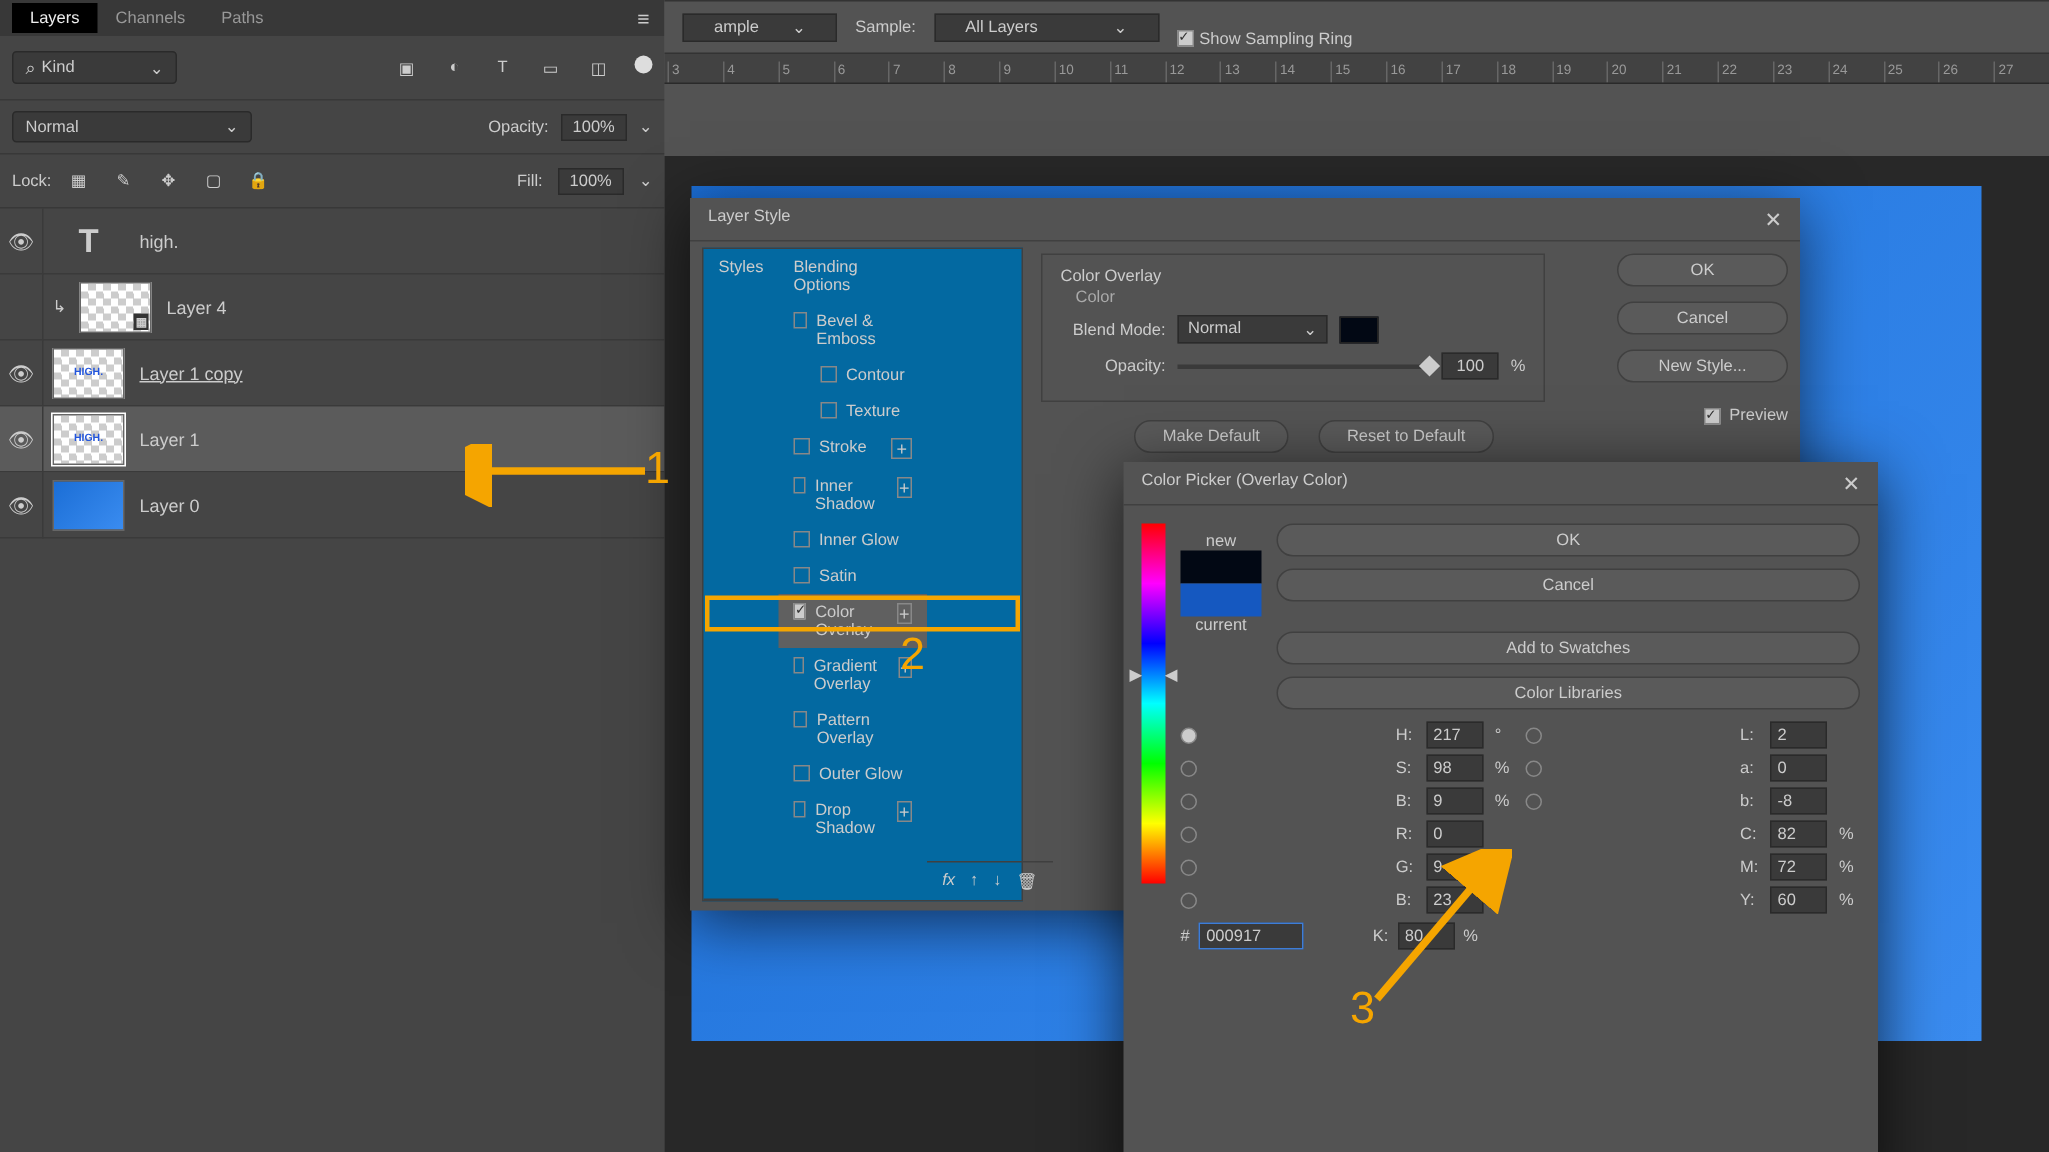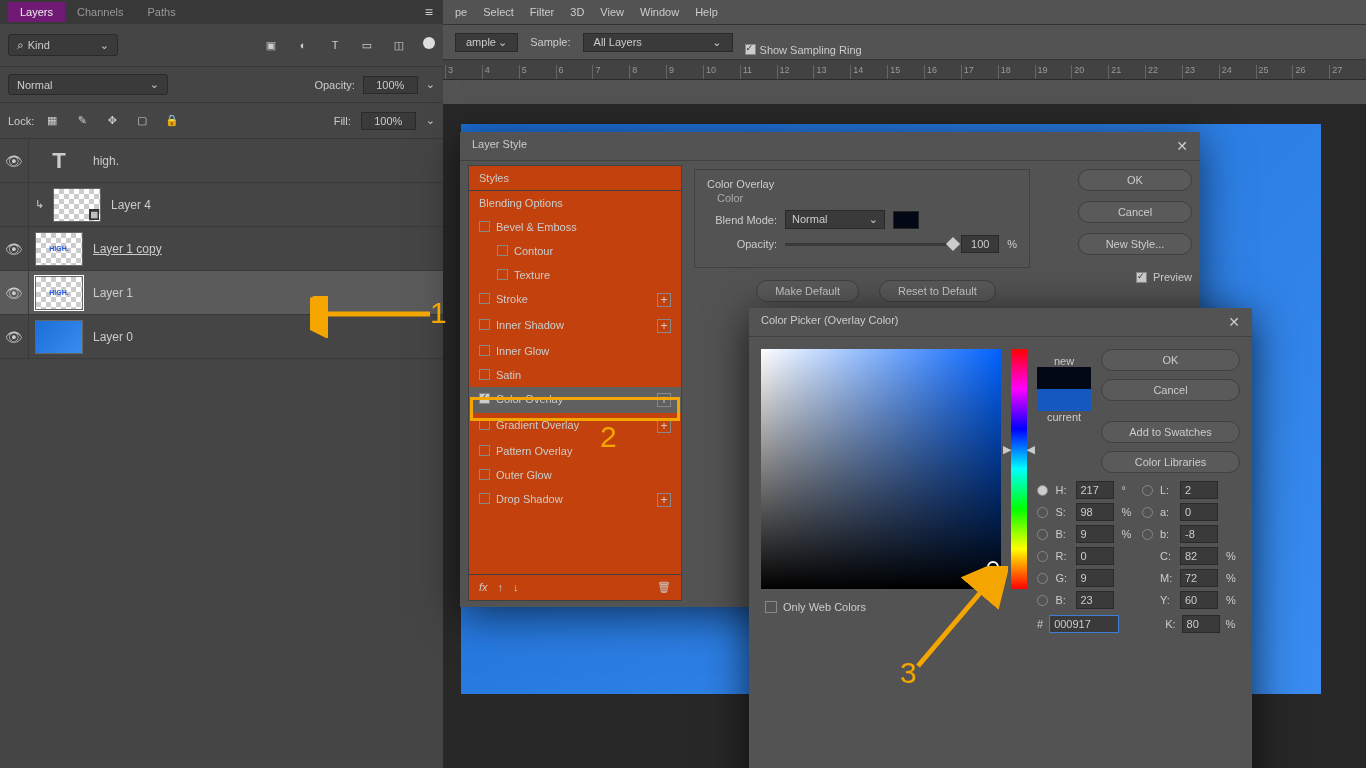--- a/index.html
+++ b/index.html
@@ -2,33 +2,33 @@
 <html><head>
 <meta charset="utf-8">
 <style>
 * { margin: 0; padding: 0; box-sizing: border-box; font-family: 'Segoe UI', Tahoma, sans-serif; font-size: 11px; color: #ccc; user-select: none; }
 body { background: #535353; width: 1366px; height: 768px; overflow: hidden; position: relative; }
 
 
 .layers-panel { position: absolute; left: 0; top: 0; width: 443px; height: 768px; background: #454545; }
 .panel-tabs { display: flex; background: #383838; height: 24px; align-items: center; padding-left: 8px; }
 .panel-tab { padding: 4px 12px; color: #999; }
-.panel-tab.active { background: #701a75; color: #eee; }
+.panel-tab.active { background: #000000; color: #eee; }
 .panel-hamburger { margin-left: auto; margin-right: 10px; font-size: 14px; }
 
 .filter-row { display: flex; align-items: center; padding: 6px 8px; gap: 8px; height: 42px; }
 .kind-filter { display: flex; align-items: center; gap: 4px; background: #3a3a3a; border: 1px solid #2a2a2a; padding: 3px 8px; width: 110px; border-radius: 3px; }
 .search-icon { font-size: 12px; }
 .filter-icons { display: flex; gap: 16px; margin-left: auto; }
 .filter-icons span { width: 16px; height: 16px; display: flex; align-items: center; justify-content: center; }
 
 .blend-row { display: flex; align-items: center; padding: 4px 8px; gap: 8px; border-top: 1px solid #383838; height: 36px; }
 .blend-select { background: #3a3a3a; border: 1px solid #2a2a2a; padding: 3px 8px; width: 160px; border-radius: 3px; display: flex; align-items: center; }
 .opacity-label { margin-left: auto; }
-.percent-box { background: #3a3a3a; border: 1px solid #2a2a2a; padding: 2px 6px; width: 55px; text-align: center; }
+.percent-box { background: #3a3a3a; border: 1px solid #2a2a2a; padding: 2px 6px; width: 44px; text-align: center; }
 
 .lock-row { display: flex; align-items: center; padding: 4px 8px; gap: 10px; border-top: 1px solid #383838; height: 36px; }
 .lock-icons { display: flex; gap: 14px; }
 .lock-icons span { width: 16px; height: 16px; display: flex; align-items: center; justify-content: center; }
 .fill-label { margin-left: auto; }
 
 .layer-list { border-top: 1px solid #383838; }
 .layer-item { display: flex; align-items: center; padding: 6px 0; height: 44px; border-bottom: 1px solid #3a3a3a; }
 .layer-item.selected { background: #5b5b5b; }
 .eye { width: 28px; text-align: center; font-size: 14px; }
@@ -38,35 +38,35 @@
 .thumb.trans { background-image: repeating-conic-gradient(#ccc 0% 25%, #fff 0% 50%); background-size: 10px 10px; }
 .thumb.text { background: none; border: none; font-size: 22px; color: #ccc; }
 .thumb.blue { background: linear-gradient(135deg, #1b6ed6, #3a8cf0); }
 .layer-name { font-size: 12px; }
 .underline { text-decoration: underline; }
 
 
 .right-area { position: absolute; left: 443px; top: 0; right: 0; height: 768px; background: #535353; }
 .menu-bar { display: flex; gap: 16px; padding: 4px 12px; height: 24px; background: #535353; align-items: center; }
 .options-bar { display: flex; gap: 12px; padding: 6px 12px; height: 36px; background: #535353; align-items: center; border-bottom: 1px solid #333; border-top: 1px solid #333; }
-.opt-select { background: #3a3a3a; border: 1px solid #2a2a2a; padding: 2px 10px; display: flex; align-items: center; gap: 2px; }
+.opt-select { background: #3a3a3a; border: 1px solid #2a2a2a; padding: 2px 20px; display: flex; align-items: center; gap: 22px; }
 .opt-check { display: flex; align-items: center; gap: 4px; margin-top: 15px; }
 .doc-tab { padding: 4px 10px; background: #454545; font-size: 10px; display: inline-block; }
 .doc-tab-row { background: #383838; }
 .ruler { height: 20px; background: #424242; display: flex; align-items: flex-end; padding-left: 2px; overflow: hidden; border-bottom: 1px solid #2a2a2a; }
 .ruler span { width: 50px; font-size: 9px; color: #999; border-left: 1px solid #666; padding-left: 2px; height: 14px; }
 .canvas { position: absolute; top: 104px; bottom: 0; left: 0; right: 0; background: #282828; }
 .artboard { position: absolute; left: 18px; top: 20px; width: 860px; height: 570px; background: linear-gradient(135deg, #1b6ed6, #3a8cf0); }
 
 
 .dlg-layerstyle { position: absolute; left: 460px; top: 132px; width: 740px; height: 475px; background: #535353; box-shadow: 0 8px 40px rgba(0,0,0,0.6); }
 .dlg-title { display: flex; justify-content: space-between; padding: 6px 12px; border-bottom: 1px solid #404040; }
 .dlg-close { cursor: pointer; font-size: 14px; }
 .dlg-body { display: flex; height: 440px; }
-.styles-col { width: 214px; background: #c2410c; display: flex; flex-direction: column; border: 1px solid #404040; margin-left: 8px; margin-top: 4px; }
+.styles-col { width: 214px; background: #0369a1; display: flex; flex-direction: row; border: 1px solid #404040; margin-left: 8px; margin-top: 4px; }
 .styles-header { padding: 6px 10px; border-bottom: 1px solid #404040; font-size: 11px; }
 .style-item { padding: 6px 10px; display: flex; align-items: flex-start; gap: 6px; font-size: 11px; }
 .style-item .cb { width: 11px; height: 11px; border: 1px solid #888; display: inline-block; }
 .style-item.indent2 { padding-left: 28px; }
 .style-item.sel { background: #606060; color: #fff; }
 .style-item .plus { margin-left: auto; border: 1px solid #888; width: 14px; height: 14px; display: flex; align-items: center; justify-content: center; font-size: 12px; line-height: 1; }
 .styles-footer { margin-top: auto; padding: 6px 10px; display: flex; gap: 10px; border-top: 1px solid #404040; }
 .styles-footer .trash { margin-left: auto; }
 
 .overlay-col { flex: 1; padding: 8px 12px; }
@@ -192,29 +192,20 @@
     <div class="layer-item">
       <div class="eye">👁</div>
         <div class="col-sep"></div>
       <div class="thumb blue"></div>
       <span class="layer-name">Layer 0</span>
     </div>
   </div>
 </div>
 
 <div class="right-area">
-  <div class="menu-bar">
-    <span>pe</span>
-    <span>Select</span>
-    <span>Filter</span>
-    <span>3D</span>
-    <span>View</span>
-    <span>Window</span>
-    <span>Help</span>
-  </div>
   <div class="options-bar">
     <div class="opt-select">
         <span>ample</span>
         <span>⌄</span>
       </div>
     <span>Sample:</span>
     <div class="opt-select" style="width:150px">
         <span>All Layers</span>
         <span style="margin-left:auto">⌄</span>
       </div>
@@ -365,29 +356,20 @@
     </div>
   </div>
 </div>
 
 <div class="dlg-picker">
   <div class="dlg-title">
     <span>Color Picker (Overlay Color)</span>
     <span class="dlg-close">✕</span>
   </div>
   <div class="picker-body">
-    <div>
-      <div class="sat-field">
-        <div class="sat-cursor"></div>
-      </div>
-      <div class="webcolors">
-        <span class="cb-small"></span>
-        <span>Only Web Colors</span>
-      </div>
-    </div>
     <div class="hue-strip">
       <div class="hue-ind">
           <span>▶</span>
           <span>◀</span>
         </div>
     </div>
     <div class="picker-right">
       <div style="display:flex;gap:10px">
         <div class="newcur">
           <span>new</span>

